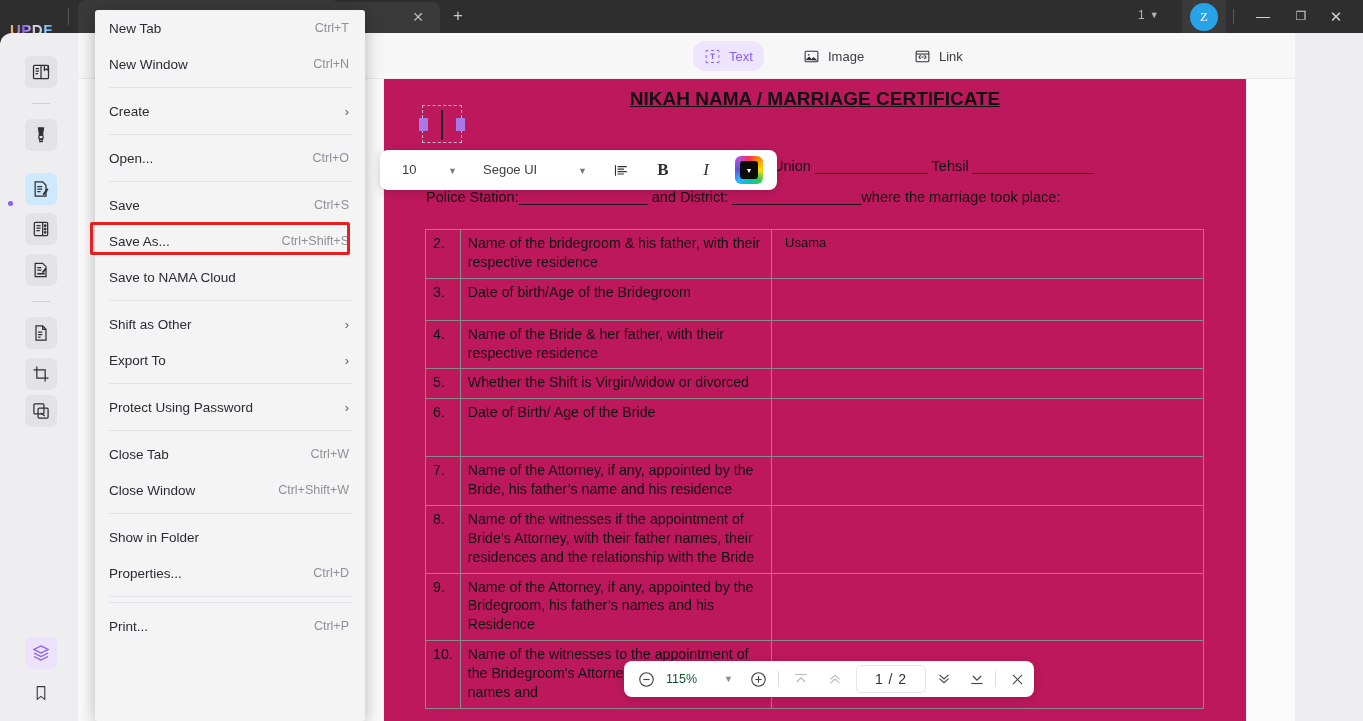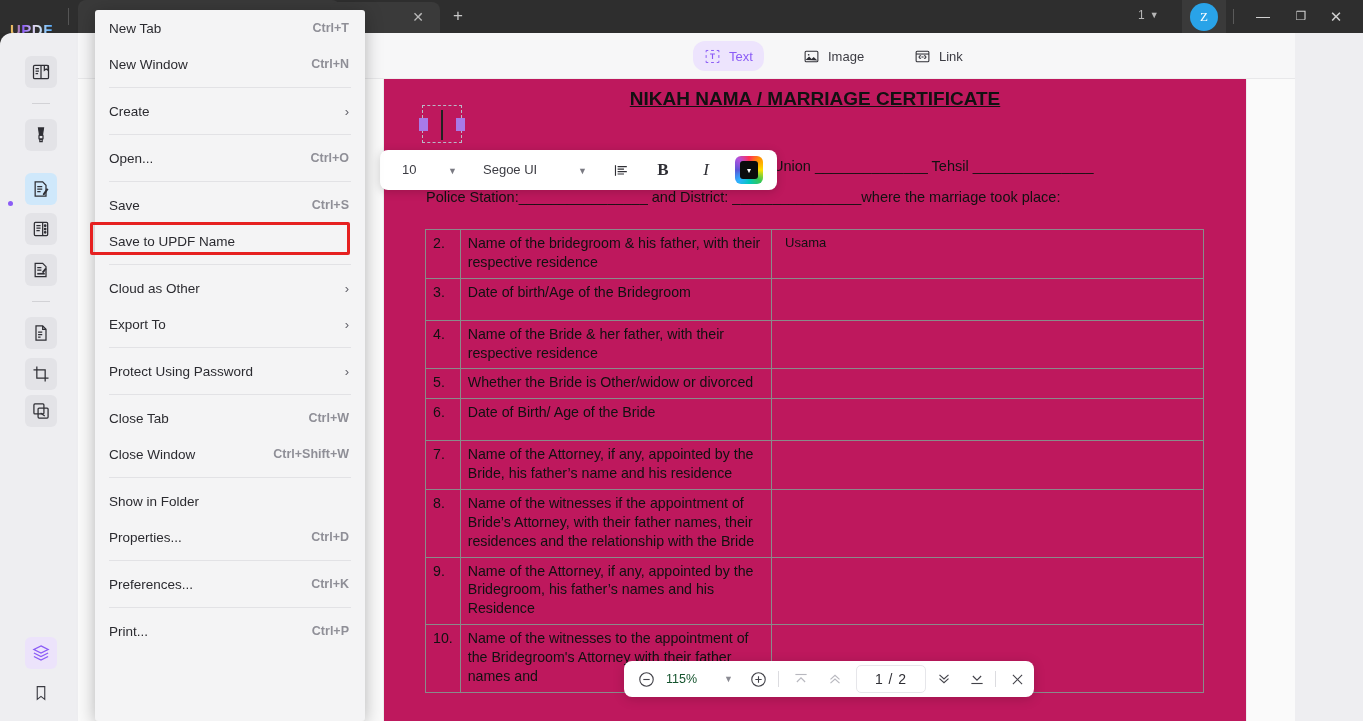--- a/index.html
+++ b/index.html
@@ -243,21 +243,21 @@
     overflow: hidden;
   }
   .mi {
     position: relative; height: 36px;
     display: flex; align-items: center;
     padding: 0 16px 0 14px;
     font-size: 13.5px; color: #2b2b30;
     cursor: pointer;
   }
   .mi .lbl { flex: 1; }
-  .mi .sc { color: #8f8f97; font-size: 12.5px; font-weight: bold; }
+  .mi .sc { color: #8f8f97; font-size: 12.5px; }
   .mi .arrow { color: #62626a; font-size: 13px; }
   .mi.disabled { color: #b0b0b7; cursor: default; }
   .msep { height: 1px; margin: 5px 14px; background: #e2e2e5; }
   .hl-box {
     position: absolute; left: 90px; top: 222px; width: 260px; height: 33px;
     border: 3px solid #e62020; border-radius: 2px;
     pointer-events: none;
   }
   svg { display: block; }
 </style>
@@ -446,26 +446,26 @@
           <td class="desc" style="padding-bottom:18px">Date of birth/Age of the Bridegroom</td>
           <td class="val"></td>
         </tr>
         <tr>
           <td class="num">4.</td>
           <td class="desc">Name of  the Bride &amp; her father, with their respective residence</td>
           <td class="val"></td>
         </tr>
         <tr>
           <td class="num">5.</td>
-          <td class="desc">Whether the Bride is Other/widow or divorced</td>
+          <td class="desc">Whether the Shift is Virgin/widow or divorced</td>
           <td class="val"></td>
         </tr>
         <tr>
           <td class="num">6.</td>
-          <td class="desc" style="padding-bottom:18px">Date of Birth/ Age of the Bride</td>
+          <td class="desc" style="padding-bottom:34px">Date of Birth/ Age of the Bride</td>
           <td class="val"></td>
         </tr>
         <tr>
           <td class="num">7.</td>
           <td class="desc">Name of  the Attorney, if any, appointed by the Bride, his father’s name and his residence</td>
           <td class="val"></td>
         </tr>
         <tr>
           <td class="num">8.</td>
           <td class="desc">Name of the witnesses if the appointment of Bride’s Attorney, with their father  names, their residences and the relationship with the Bride</td>
@@ -584,25 +584,29 @@
       <div class="mi">
         <span class="lbl">Open...</span>
         <span class="sc">Ctrl+O</span>
       </div>
       <div class="msep"></div>
       <div class="mi">
         <span class="lbl">Save</span>
         <span class="sc">Ctrl+S</span>
       </div>
       <div class="mi">
-        <span class="lbl">Save to UPDF Name</span>
-      </div>
-      <div class="msep"></div>
-      <div class="mi">
-        <span class="lbl">Cloud as Other</span>
+        <span class="lbl">Save As...</span>
+        <span class="sc">Ctrl+Shift+S</span>
+      </div>
+      <div class="mi">
+        <span class="lbl">Save to NAMA Cloud</span>
+      </div>
+      <div class="msep"></div>
+      <div class="mi">
+        <span class="lbl">Shift as Other</span>
         <span class="arrow">›</span>
       </div>
       <div class="mi">
         <span class="lbl">Export To</span>
         <span class="arrow">›</span>
       </div>
       <div class="msep"></div>
       <div class="mi">
         <span class="lbl">Protect Using Password</span>
         <span class="arrow">›</span>
@@ -618,24 +622,20 @@
       </div>
       <div class="msep"></div>
       <div class="mi">
         <span class="lbl">Show in Folder</span>
       </div>
       <div class="mi">
         <span class="lbl">Properties...</span>
         <span class="sc">Ctrl+D</span>
       </div>
       <div class="msep"></div>
-      <div class="mi">
-        <span class="lbl">Preferences...</span>
-        <span class="sc">Ctrl+K</span>
-      </div>
       <div class="msep"></div>
       <div class="mi">
         <span class="lbl">Print...</span>
         <span class="sc">Ctrl+P</span>
       </div>
     </div>
   <div class="hl-box" style="border-color: rgb(230, 32, 32);"></div>
 
 </div>
 

